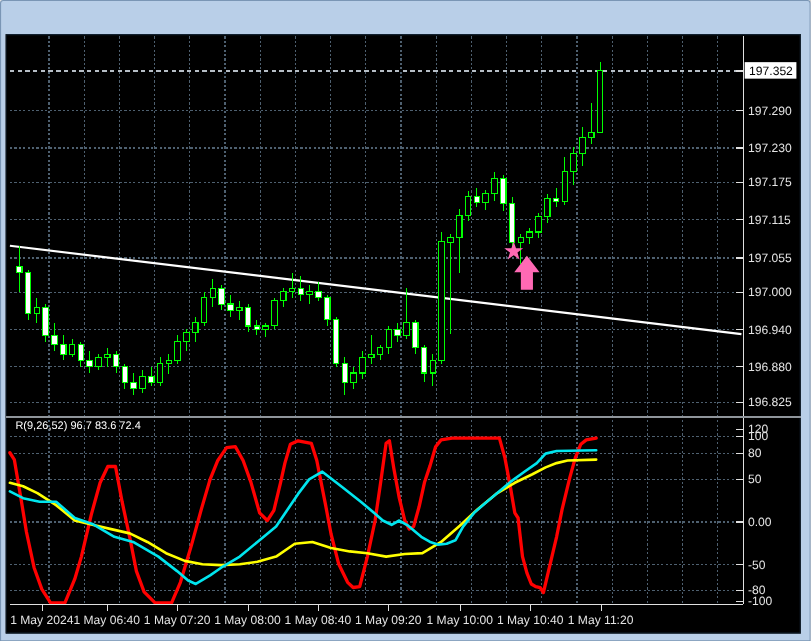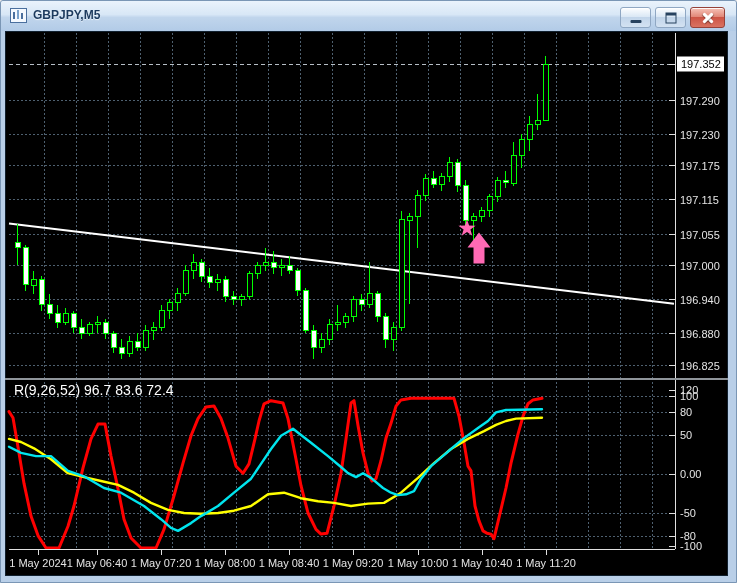--- a/index.html
+++ b/index.html
@@ -23,47 +23,27 @@
   .g-x{position:absolute;inset:0;}
   .g-x::before,.g-x::after{content:"";position:absolute;left:50%;top:50%;width:13px;height:3px;
          background:#fff;border-radius:1px;box-shadow:0 1px 1px rgba(0,0,0,.35);}
   .g-x::before{transform:translate(-50%,-50%) rotate(45deg);}
   .g-x::after{transform:translate(-50%,-50%) rotate(-45deg);}
   .chart-bg{position:absolute;left:4px;top:30px;width:723px;height:545px;background:#000;
             box-shadow:inset 0 0 0 1px #11202e;}
   #chart-canvas{position:absolute;left:0;top:0;width:737px;height:583px;z-index:1;}
   .symbol-line{position:absolute;left:13px;top:36px;z-index:3;color:#fff;font-size:11px;white-space:pre;}
   .symbol-line .tri{font-size:8px;margin-right:7px;vertical-align:1px;color:#e8e8e8;}
-  .ind-label{position:absolute;left:13px;top:381px;z-index:3;color:#fff;font-size:14px;}
+  .ind-label{position:absolute;left:13px;top:381px;z-index:3;color:#fff;font-size:10px;}
   .axis-t{fill:#e4e4e4;font-size:11px;font-family:"Liberation Sans",sans-serif;}
 </style>
 </head>
 <body>
 
 <div class="window">
-  <div class="titlebar">
-    <svg class="app-icon" viewBox="0 0 17 15">
-      <rect x="0.5" y="0.5" width="16" height="14" fill="#f4f9ff" stroke="#4a6f9e"></rect>
-      <rect x="3" y="4" width="2" height="7" fill="#4a6f9e"></rect>
-      <rect x="7" y="2" width="2" height="9" fill="#7aa2cc"></rect>
-      <rect x="11" y="5" width="2" height="6" fill="#4a6f9e"></rect>
-    </svg>
-    <span class="title">GBPJPY,M5</span>
-    <div class="controls">
-      <div class="btn">
-          <span class="g-min"></span>
-        </div>
-      <div class="btn">
-          <span class="g-res"></span>
-        </div>
-      <div class="btn close">
-          <span class="g-x"></span>
-        </div>
-    </div>
-  </div>
 
   <div class="chart-bg"></div>
 
   <svg id="chart-canvas" viewBox="0 0 737 583">
       <g stroke="#4E6070" stroke-dasharray="2 2" shape-rendering="crispEdges">
         <line x1="43.5" y1="32" x2="43.5" y2="377"></line>
         <line x1="43.5" y1="381" x2="43.5" y2="547"></line>
         <line x1="75.5" y1="32" x2="75.5" y2="377"></line>
         <line x1="75.5" y1="381" x2="75.5" y2="547"></line>
         <line x1="107.5" y1="32" x2="107.5" y2="377"></line>

